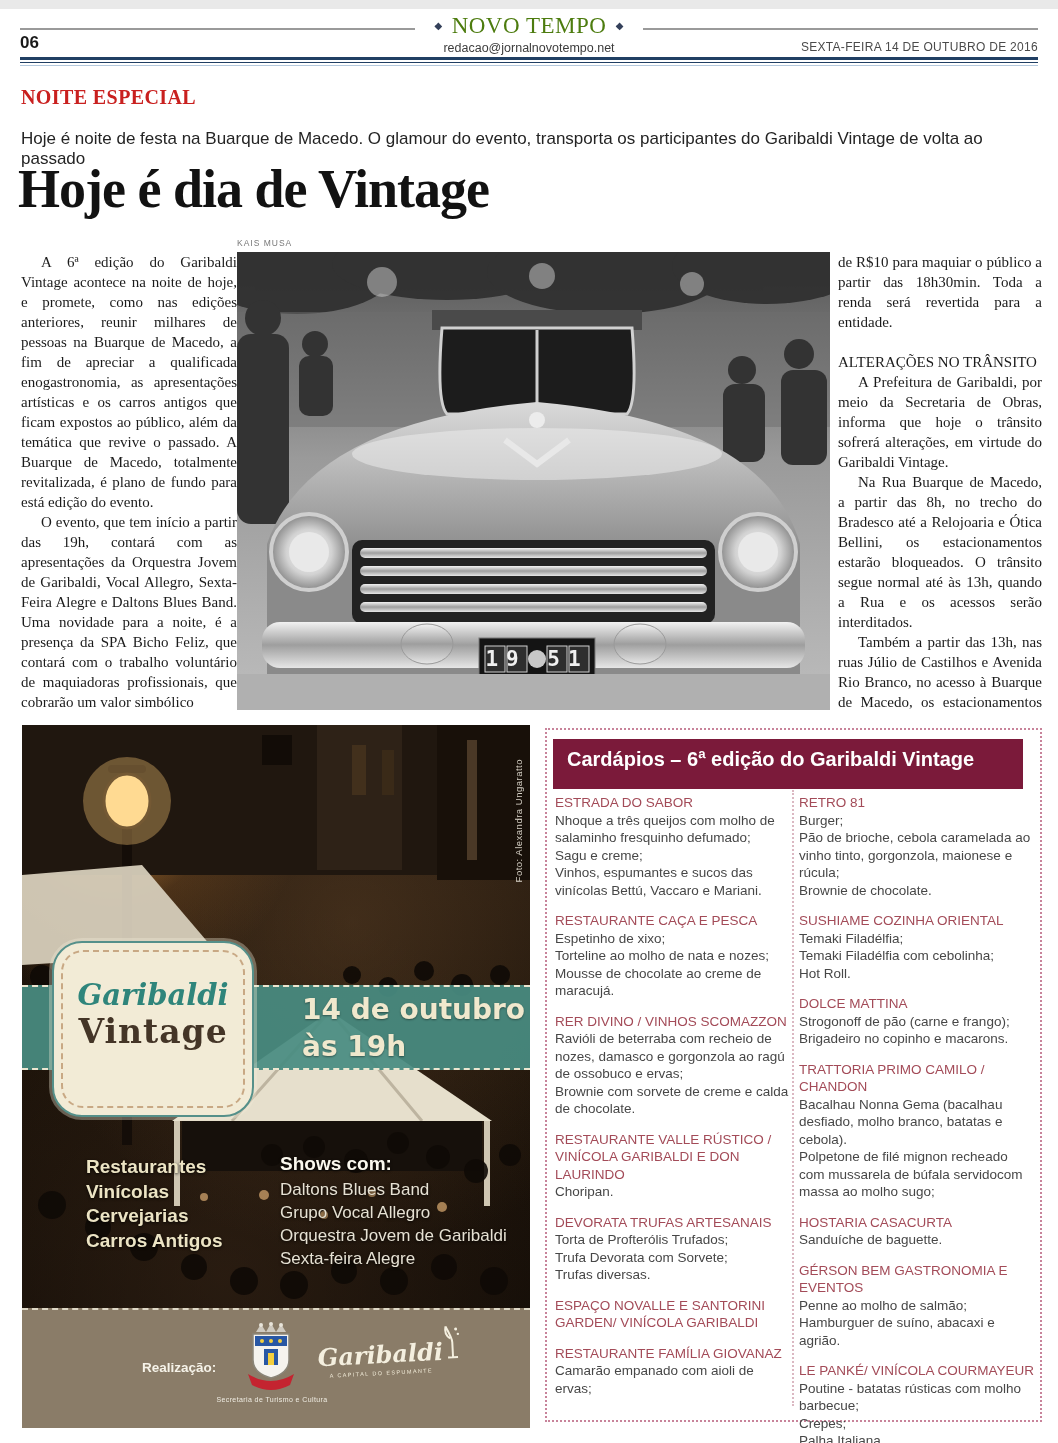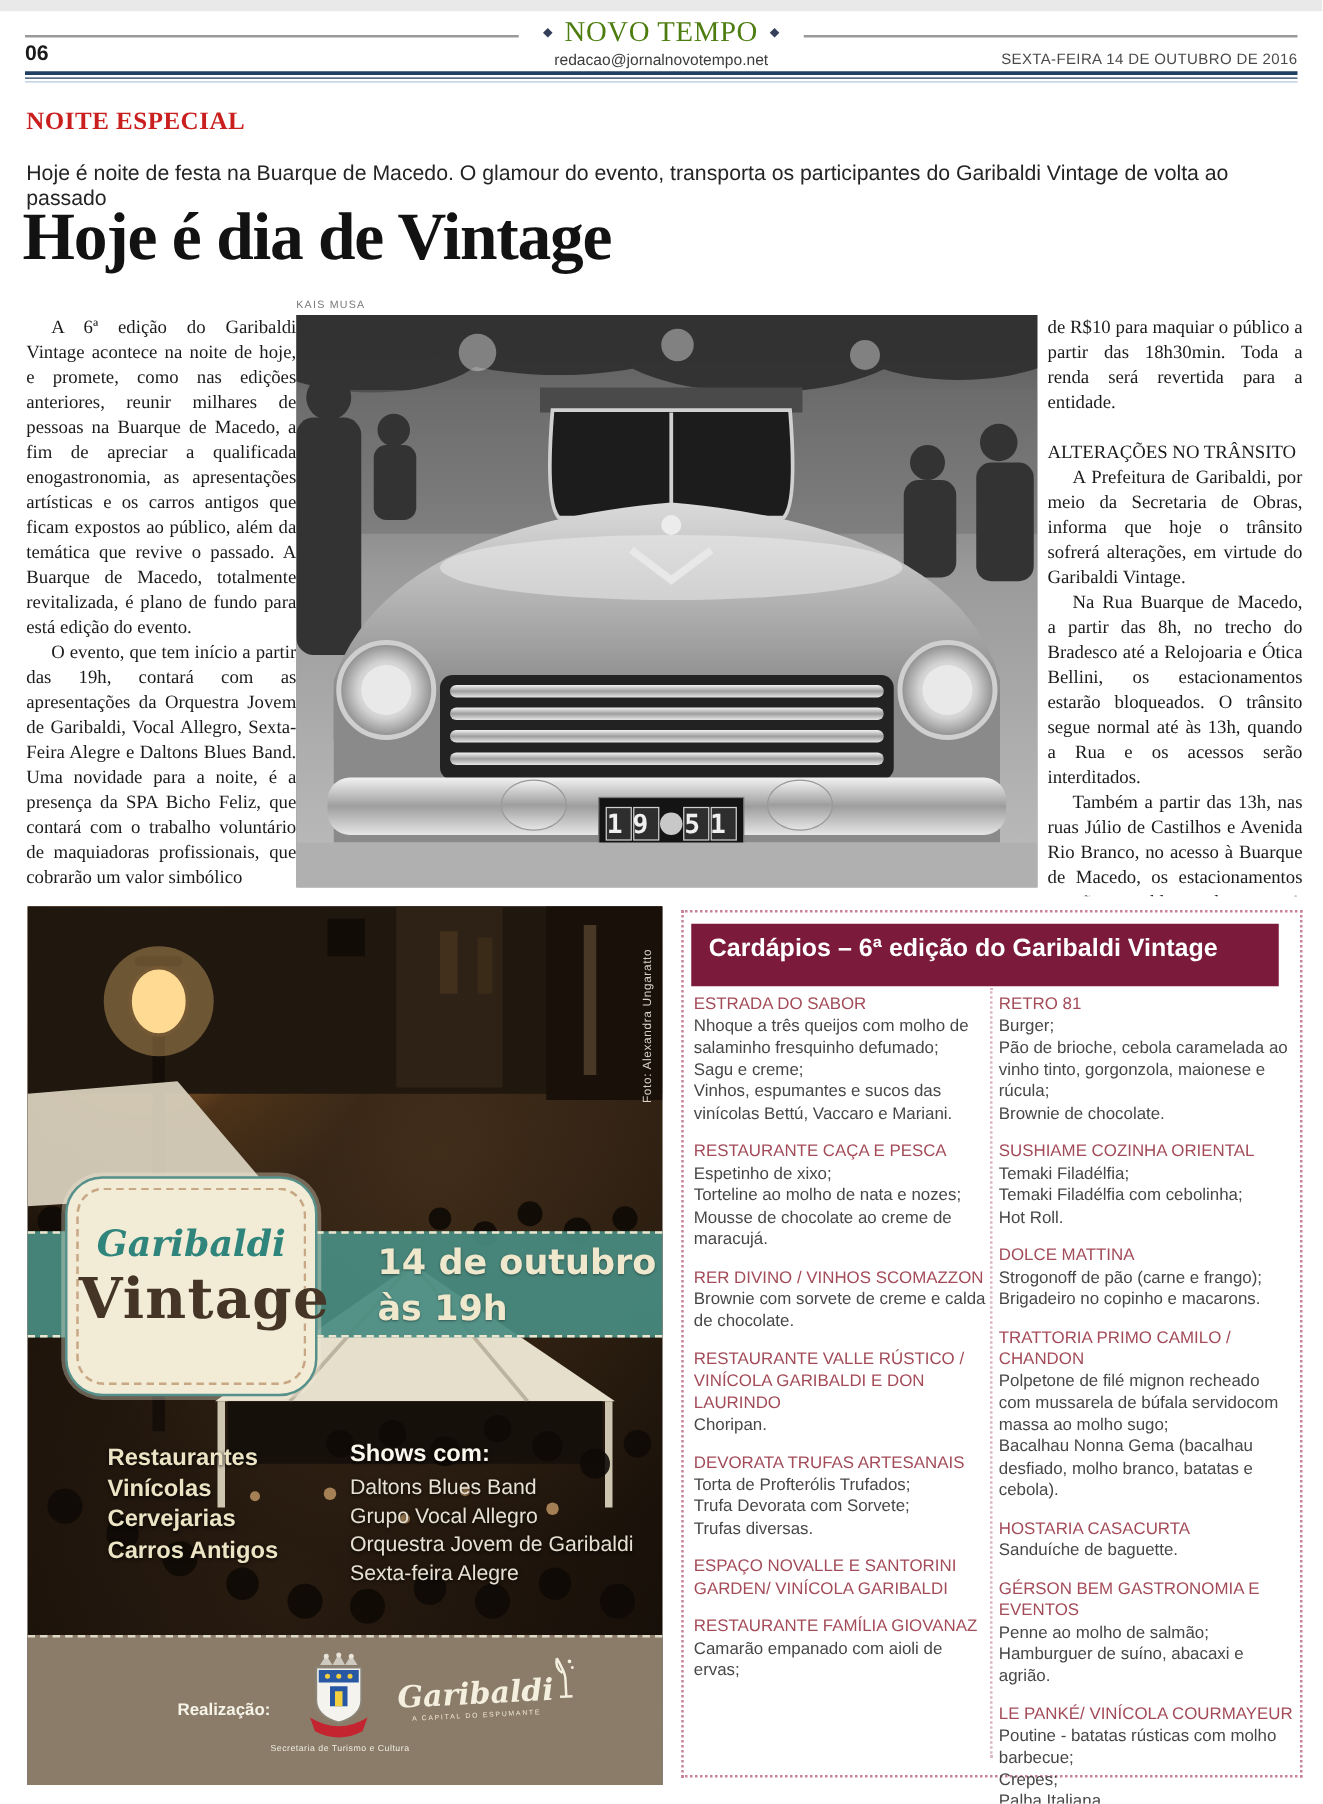--- a/index.html
+++ b/index.html
@@ -39,21 +39,21 @@
   .poster{position:absolute;left:22px;top:725px;width:508px;height:703px;overflow:hidden;background:
     radial-gradient(circle at 17% 11%, rgba(255,205,125,.95) 0%, rgba(255,170,70,.5) 6%, rgba(185,115,45,.2) 14%, transparent 26%),
     radial-gradient(circle at 65% 28%, rgba(125,88,52,.35), transparent 55%),
     radial-gradient(circle at 40% 78%, rgba(62,42,26,.5), transparent 60%),
     linear-gradient(180deg,#2a1d12 0%,#1b1209 45%,#0f0a06 100%)}
   .poster-svg{position:absolute;left:0;top:0}
   .teal-band{position:absolute;left:0;right:0;top:260px;height:85px;background:rgba(72,140,129,.93);border-top:2px dashed #ece6d0;border-bottom:2px dashed #ece6d0}
   .badge{position:absolute;left:30px;top:216px;width:202px;height:176px;background:#f2ebd6;border:2px solid #55908a;border-radius:30px;box-shadow:0 0 0 3px rgba(242,235,214,.35)}
   .badge-inner{position:absolute;inset:7px;border:2px dashed #c8a884;border-radius:22px;text-align:center}
   .badge-l1{margin-top:26px;font-family:"DejaVu Serif",serif;font-style:italic;font-weight:bold;font-size:29px;color:#2f857b}
-  .badge-l2{margin-top:0;font-family:"DejaVu Serif",serif;font-weight:bold;font-size:45px;color:#443527;letter-spacing:1px}
+  .badge-l2{margin-top:0;font-family:"DejaVu Serif",serif;font-weight:bold;font-size:33px;color:#443527;letter-spacing:1px}
   .poster-date{position:absolute;left:280px;top:266px;color:#f0e8cd;font-weight:bold;font-size:28px;line-height:37px;font-family:"DejaVu Sans",sans-serif;text-shadow:0 1px 2px rgba(0,0,0,.4)}
   .features{position:absolute;left:64px;top:430px;font-weight:bold;font-size:19px;line-height:24.5px;color:#ece4c4;text-shadow:0 1px 3px rgba(0,0,0,.8)}
   .shows{position:absolute;left:258px;top:428px;text-shadow:0 1px 3px rgba(0,0,0,.8)}
   .shows-title{font-weight:bold;font-size:19px;color:#fbf8ee;margin-bottom:3px}
   .shows-item{font-size:17px;line-height:23px;color:#e6e1d3}
   .realize-band{position:absolute;left:0;right:0;top:583px;height:120px;background:#8a7c68;border-top:2px dashed #ded8c6}
   .realize-label{position:absolute;left:120px;top:50px;font-weight:bold;font-size:13.5px;color:#f6f3e9}
   .crest{position:absolute;left:222px;top:10px}
   .crest-caption{position:absolute;left:165px;top:86px;width:170px;text-align:center;font-size:7px;color:#efece2;letter-spacing:.4px}
   .glogo{position:absolute;left:296px;top:30px;transform:rotate(-3deg)}
@@ -329,20 +329,21 @@
         <div class="menu-item">Vinhos, espumantes e sucos das vinícolas Bettú, Vaccaro e Mariani.</div>
       </div>
       <div class="menu-sec">
         <div class="menu-title">RESTAURANTE CAÇA E PESCA</div>
         <div class="menu-item">Espetinho de xixo;</div>
         <div class="menu-item">Torteline ao molho de nata e nozes;</div>
         <div class="menu-item">Mousse de chocolate ao creme de maracujá.</div>
       </div>
       <div class="menu-sec">
         <div class="menu-title">RER DIVINO / VINHOS SCOMAZZON</div>
+        <div class="menu-item">Ravióli de beterraba com recheio de nozes, damasco e gorgonzola ao ragú de ossobuco e ervas;</div>
         <div class="menu-item">Brownie com sorvete de creme e calda de chocolate.</div>
       </div>
       <div class="menu-sec">
         <div class="menu-title">RESTAURANTE VALLE RÚSTICO / VINÍCOLA GARIBALDI E DON LAURINDO</div>
         <div class="menu-item">Choripan.</div>
       </div>
       <div class="menu-sec">
         <div class="menu-title">DEVORATA TRUFAS ARTESANAIS</div>
         <div class="menu-item">Torta de Profterólis Trufados;</div>
         <div class="menu-item">Trufa Devorata com Sorvete;</div>
@@ -371,22 +372,22 @@
         <div class="menu-item">Temaki Filadélfia com cebolinha;</div>
         <div class="menu-item">Hot Roll.</div>
       </div>
       <div class="menu-sec">
         <div class="menu-title">DOLCE MATTINA</div>
         <div class="menu-item">Strogonoff de pão (carne e frango);</div>
         <div class="menu-item">Brigadeiro no copinho e macarons.</div>
       </div>
       <div class="menu-sec">
         <div class="menu-title">TRATTORIA PRIMO CAMILO / CHANDON</div>
+        <div class="menu-item">Bacalhau Nonna Gema (bacalhau desfiado, molho branco, batatas e cebola).</div>
         <div class="menu-item">Polpetone de filé mignon recheado com mussarela de búfala servidocom massa ao molho sugo;</div>
-        <div class="menu-item">Bacalhau Nonna Gema (bacalhau desfiado, molho branco, batatas e cebola).</div>
       </div>
       <div class="menu-sec">
         <div class="menu-title">HOSTARIA CASACURTA</div>
         <div class="menu-item">Sanduíche de baguette.</div>
       </div>
       <div class="menu-sec">
         <div class="menu-title">GÉRSON BEM GASTRONOMIA E EVENTOS</div>
         <div class="menu-item">Penne ao molho de salmão;</div>
         <div class="menu-item">Hamburguer de suíno, abacaxi e agrião.</div>
       </div>

